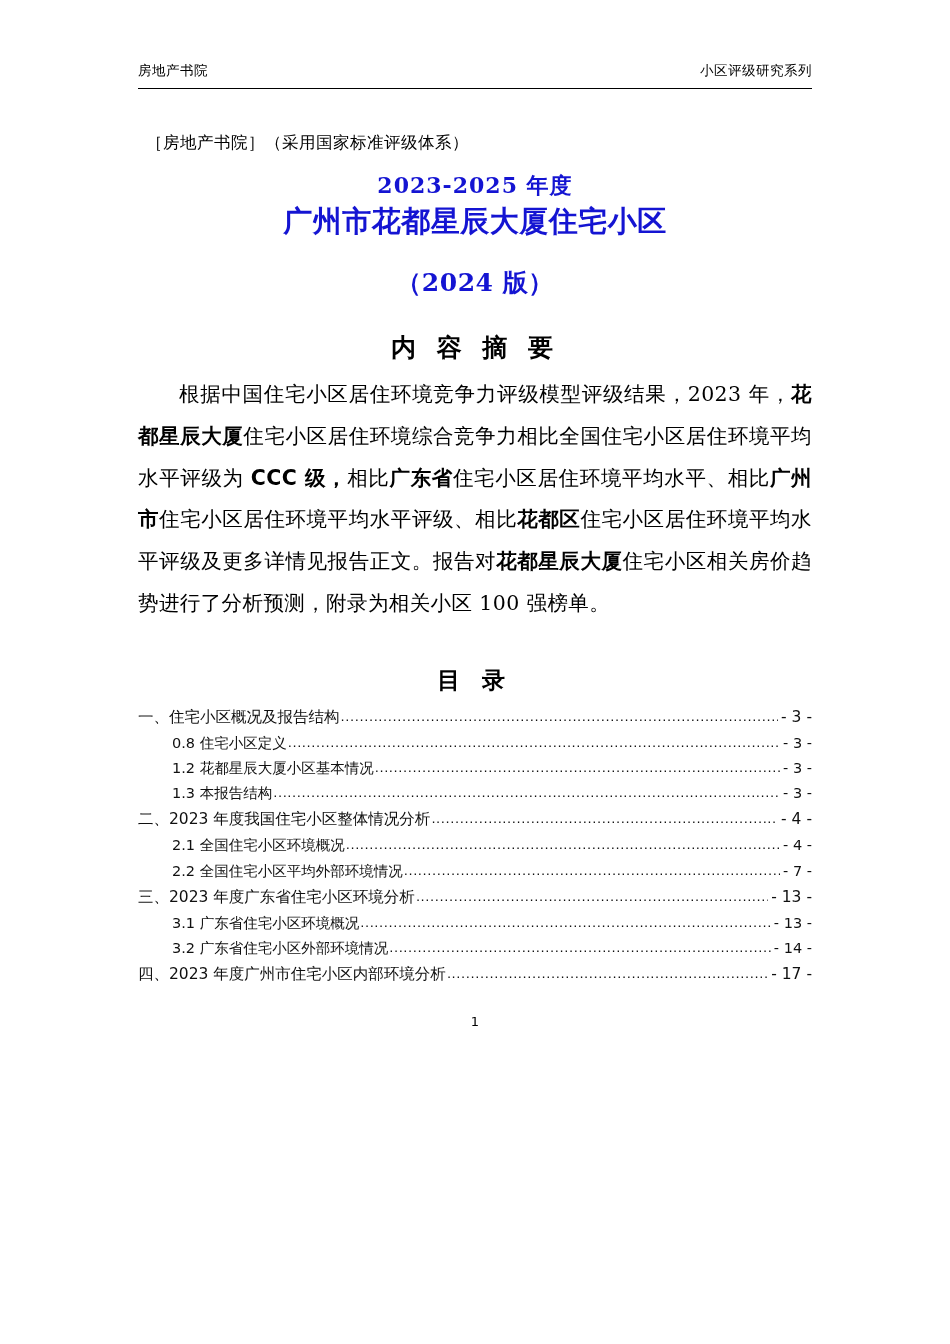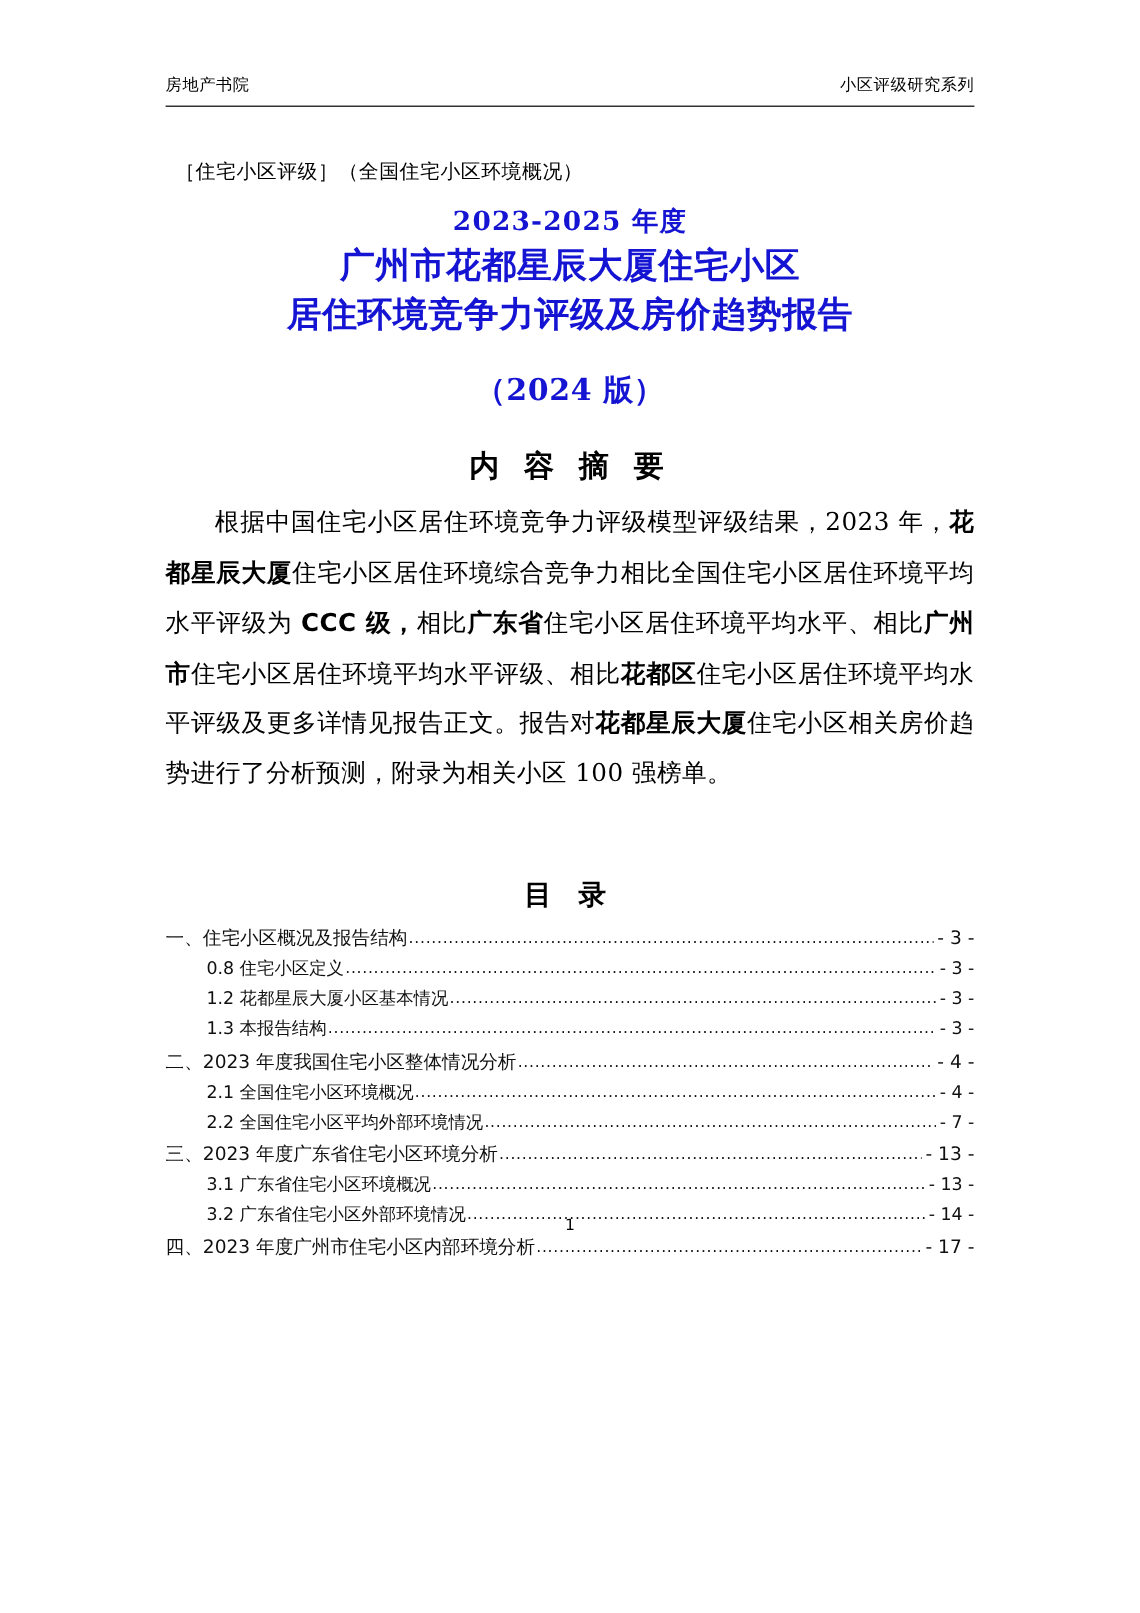--- a/index.html
+++ b/index.html
@@ -85,25 +85,25 @@
     text-align: justify;
     text-justify: inter-ideograph;
     text-indent: 2em;
     letter-spacing: 0.4px;
     margin-top: 4px;
   }
   .abstract b { font-family: "DejaVu Sans", sans-serif; font-weight: bold; }
   
   .toc-heading {
     text-align: center;
-    font-family: Liberation Sans, sans-serif;
+    font-family: Liberation Serif, serif;
     font-weight: bold;
     font-size: 23px;
     letter-spacing: 8px;
-    margin-top: 64px;
+    margin-top: 40px;
     margin-bottom: 8px;
   }
   .toc {
     font-family: "DejaVu Sans", sans-serif;
     color: #101010;
   }
   .toc-row {
     display: flex;
     align-items: baseline;
     white-space: nowrap;
@@ -140,26 +140,25 @@
 <div class="page">
 
   <div class="header">
     <span>房地产书院</span>
     <span>小区评级研究系列</span>
   </div>
   <div class="header-rule"></div>
 
   <div class="content">
 
-    <div class="subject-line">［住宅小区评级］（全国住宅小区环境概况）</div>
+    <div class="subject-line">［房地产书院］（采用国家标准评级体系）</div>
 
     <div class="main-title">
       <div class="l1">2023-2025 年度</div>
       <div class="l2">广州市花都星辰大厦住宅小区</div>
-      <div class="l3">居住环境竞争力评级及房价趋势报告</div>
       <div class="l4">（2024 版）</div>
     </div>
 
     <div class="section-heading">内 容 摘 要</div>
 
     <p class="abstract"><span>根据中国住宅小区居住环境竞争力评级模型评级结果，2023 年，</span><b>花都星辰大厦</b><span>住宅小区居住环境综合竞争力相比全国住宅小区居住环境平均水平评级为 </span><b>CCC 级，</b><span>相比</span><b>广东省</b><span>住宅小区居住环境平均水平、相比</span><b>广州市</b><span>住宅小区居住环境平均水平评级、相比</span><b>花都区</b><span>住宅小区居住环境平均水平评级及更多详情见报告正文。报告对</span><b>花都星辰大厦</b><span>住宅小区相关房价趋势进行了分析预测，附录为相关小区 100 强榜单。</span></p>
 
     <div class="toc-heading">目 录</div>
 
     <div class="toc" id="toc-list">

